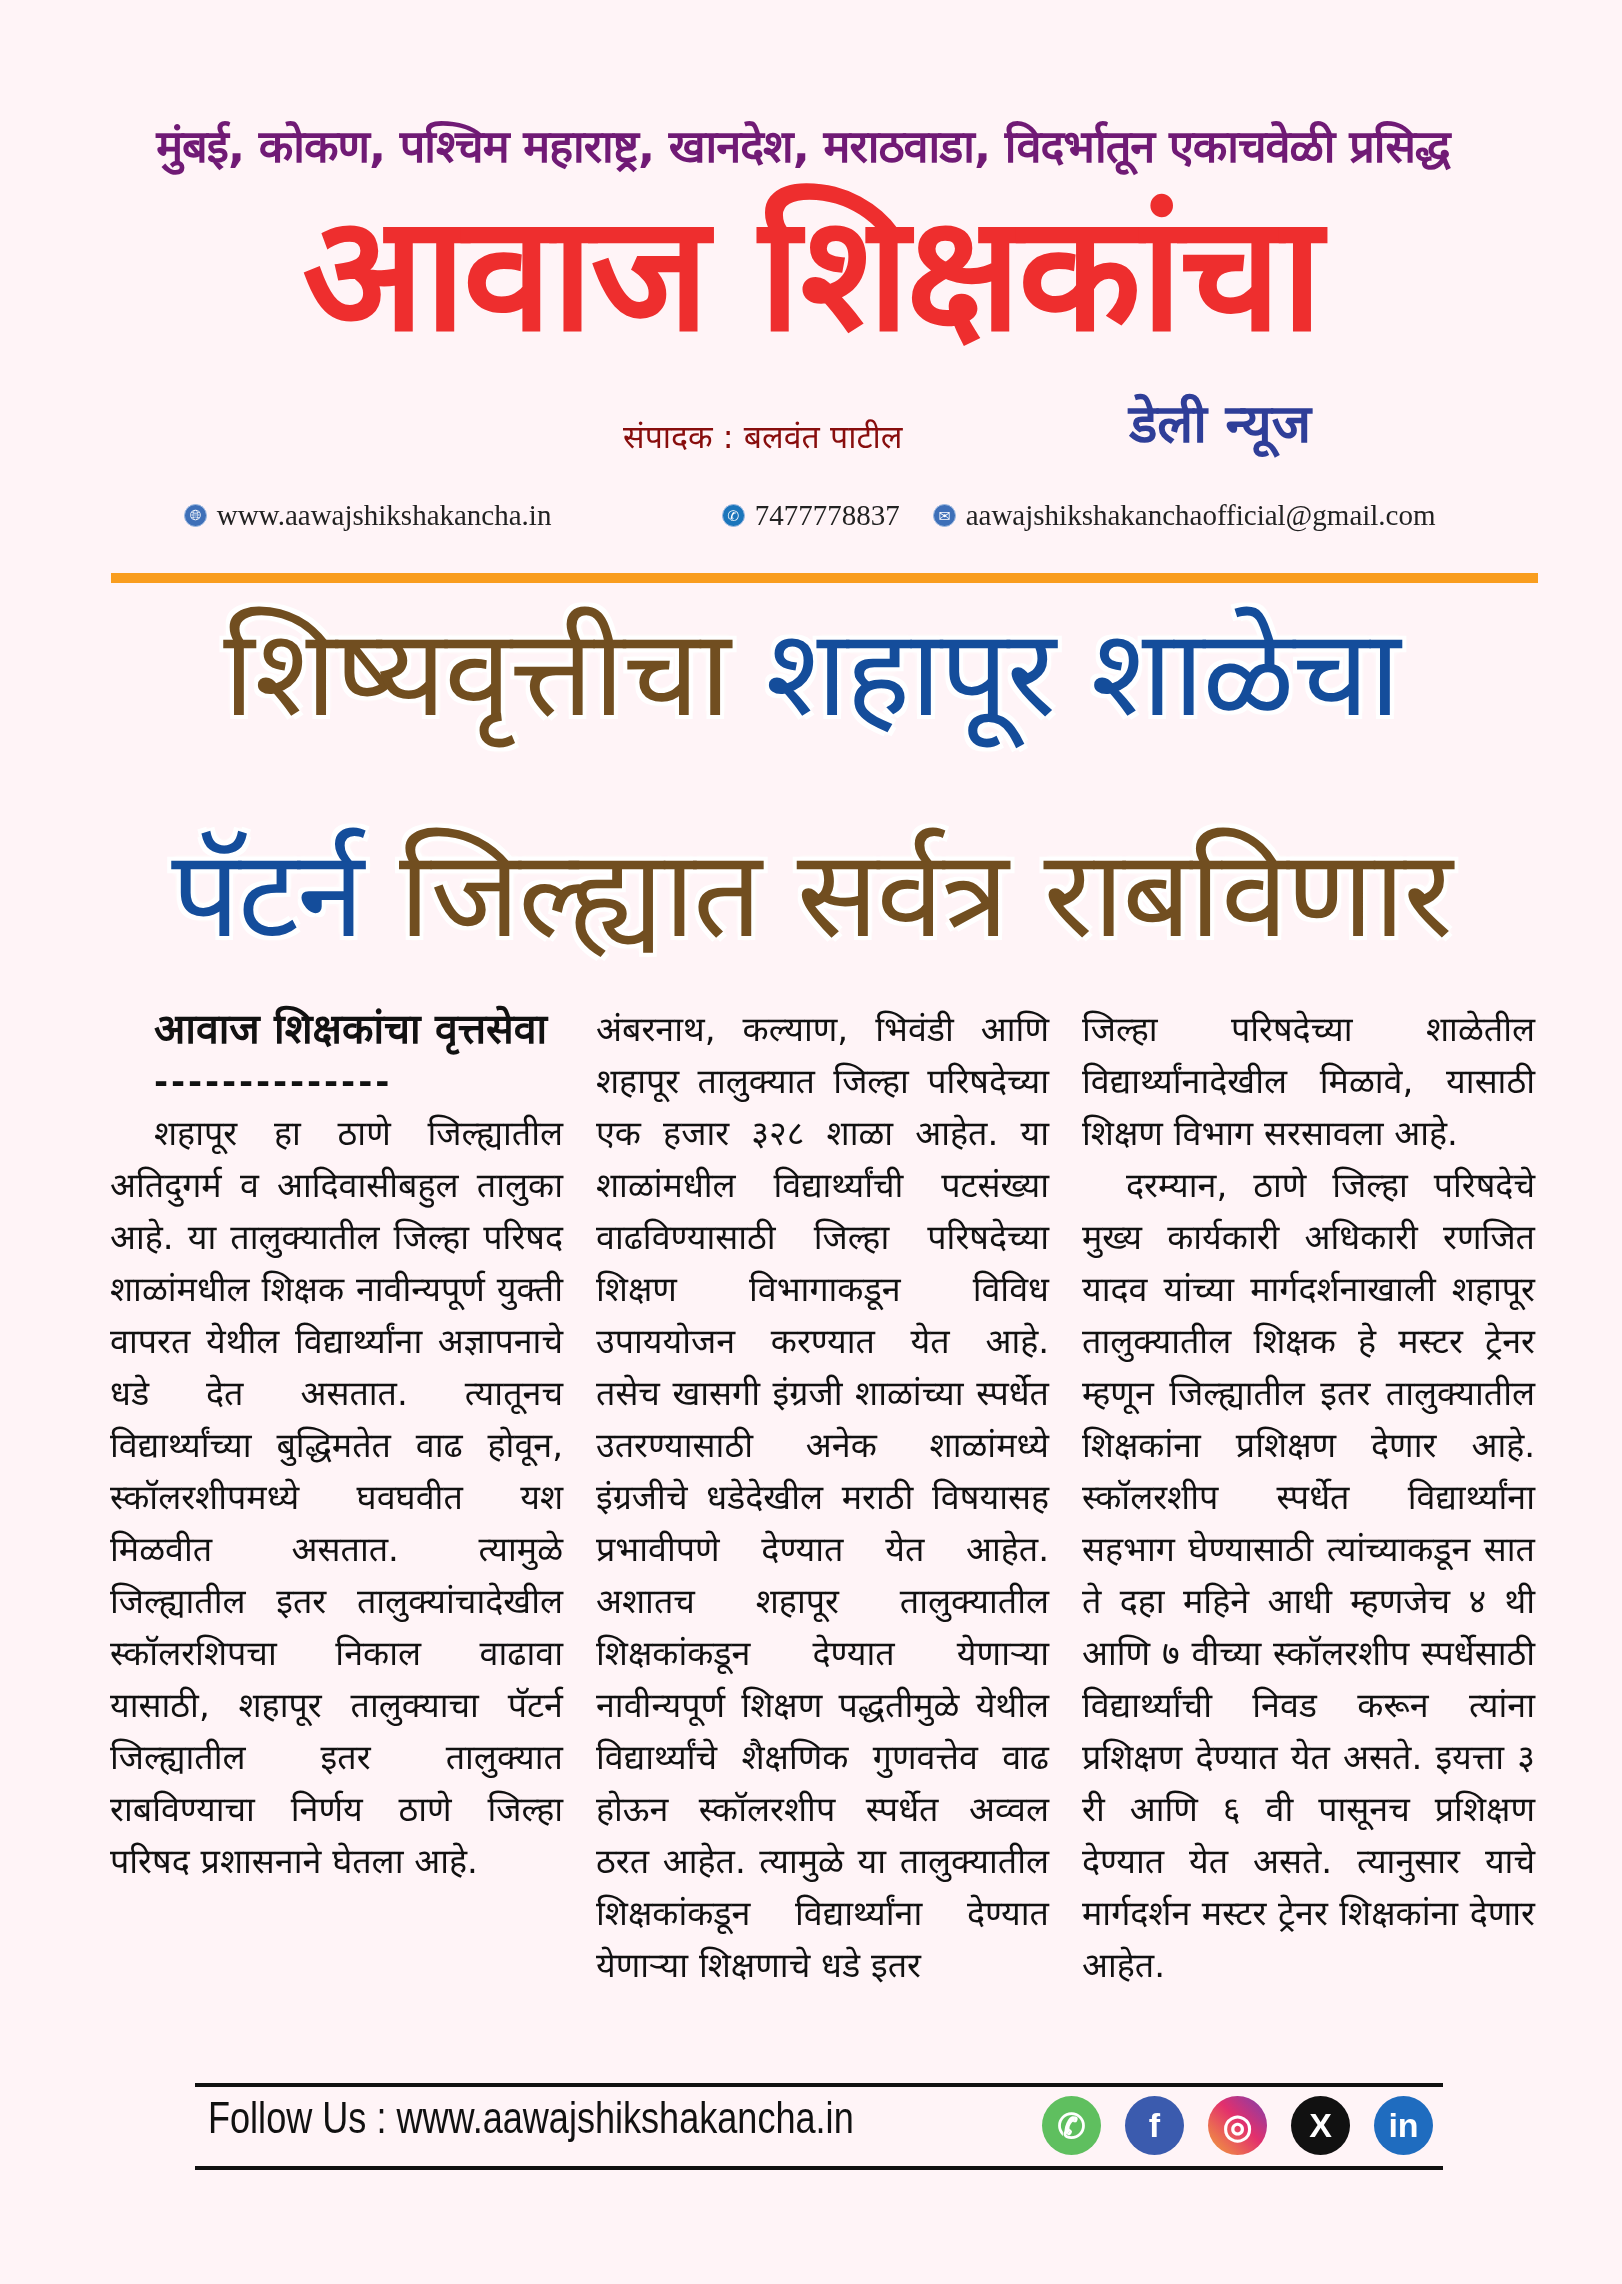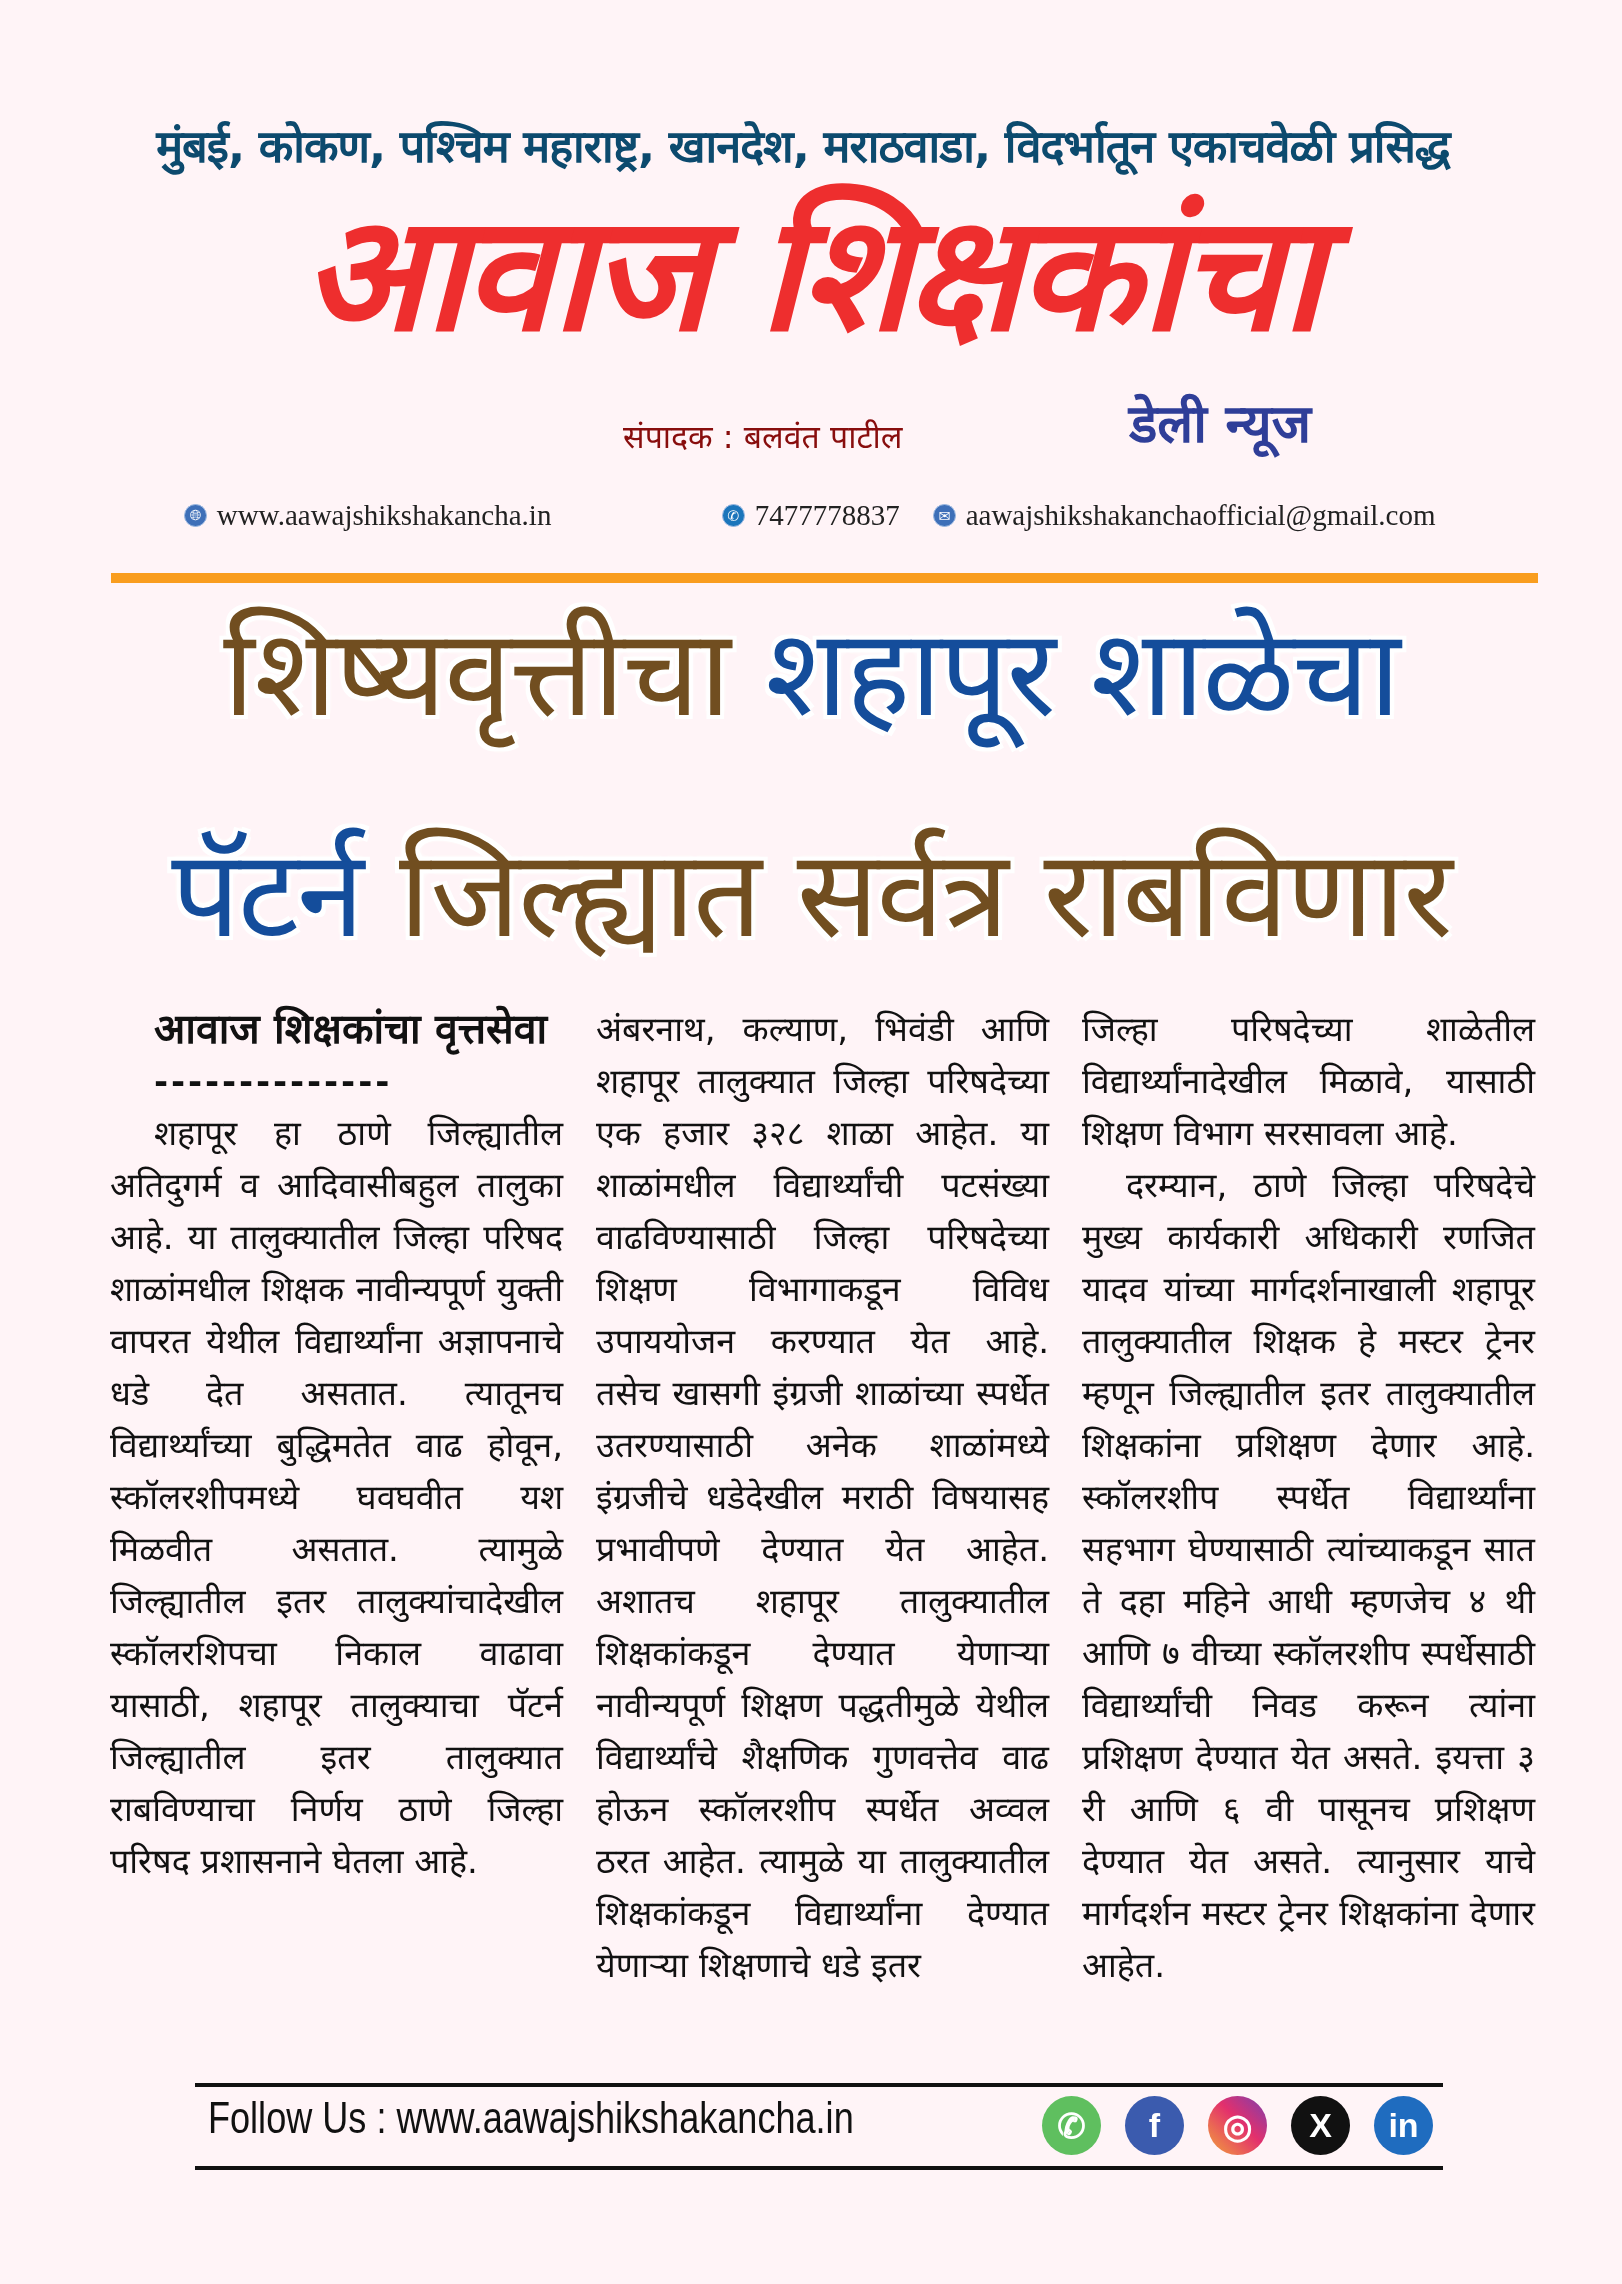--- a/index.html
+++ b/index.html
@@ -15,34 +15,33 @@
       font-family: "DejaVu Sans", sans-serif;
       color: #111;
     }
     .tagline {
       position: absolute;
       left: 0; right: 16px;
       top: 114px;
       text-align: center;
       font-size: 45px;
       font-weight: bold;
-      color: #0c4a6e;
+      color: #701a75;
       letter-spacing: -1px;
     }
     .masthead {
       position: absolute;
       left: 0; right: 0;
       top: 194px;
       text-align: center;
       font-size: 160px;
       font-weight: bold;
       color: #ee2e2e;
       line-height: 1;
       letter-spacing: -2.9px;
-      font-style: italic;
     }
     .editor {
       position: absolute;
       left: 623px;
       top: 414px;
       font-size: 32px;
       font-weight: normal;
       color: #880d0d;
     }
     .daily {

